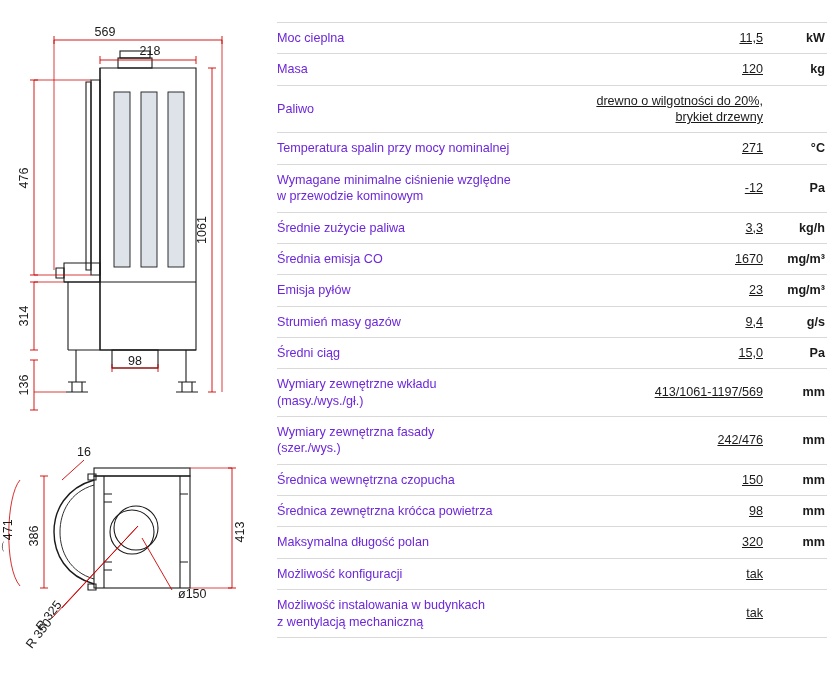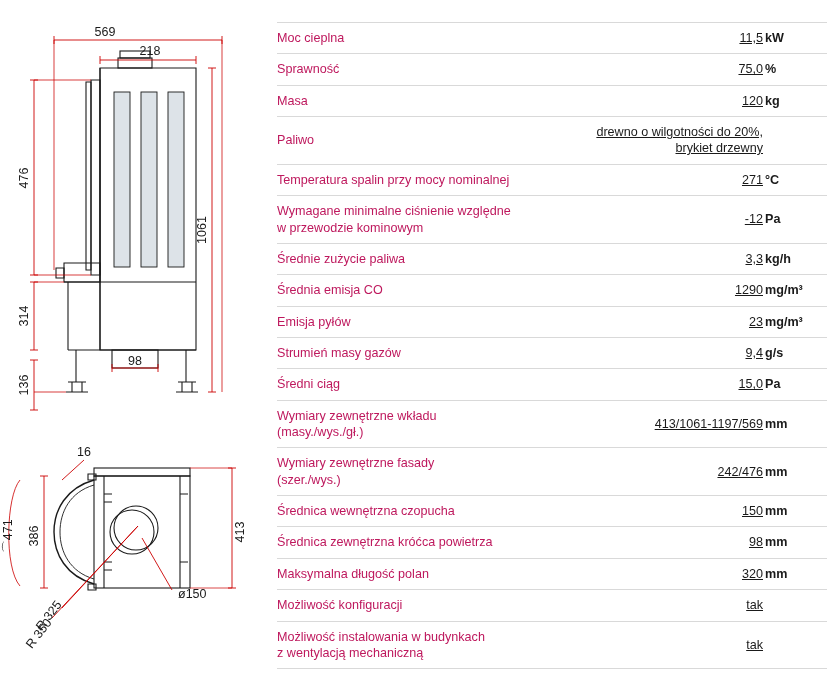--- a/index.html
+++ b/index.html
@@ -39,31 +39,31 @@
   table.spec td {
     border-bottom: 1px solid #d9d9d9;
     padding: 7px 2px 7px 0;
     vertical-align: middle;
     line-height: 1.30;
   }
   table.spec tr:first-child td { border-top: 1px solid #d9d9d9; }
   td.label {
     padding-left: 14px;
     width: 318px;
-    color: #be185d;
+    color: #6d28d9;
   }
   td.value {
     text-align: right;
     padding-right: 10px;
     width: 170px;
     white-space: pre-line;
     text-decoration: underline;
   }
   td.unit {
-    text-align: left;
+    text-align: right;
     width: 62px;
     font-weight: bold;
     padding-left: 2px;
     white-space: nowrap;
   }
   .lbl2 { display: block; }
 </style>
 </head>
 <body>
 
@@ -201,27 +201,20 @@
       <tbody id="spec-body">
           <tr>
             <td class="label">
               <span class="lbl2">Moc cieplna</span>
             </td>
             <td class="value">11,5</td>
             <td class="unit">kW</td>
           </tr>
           <tr>
             <td class="label">
-              <span class="lbl2">Sprawność</span>
-            </td>
-            <td class="value">75,0</td>
-            <td class="unit">%</td>
-          </tr>
-          <tr>
-            <td class="label">
               <span class="lbl2">Masa</span>
             </td>
             <td class="value">120</td>
             <td class="unit">kg</td>
           </tr>
           <tr>
             <td class="label">
               <span class="lbl2">Paliwo</span>
             </td>
             <td class="value">drewno o wilgotności do 20%,
@@ -247,21 +240,21 @@
             <td class="label">
               <span class="lbl2">Średnie zużycie paliwa</span>
             </td>
             <td class="value">3,3</td>
             <td class="unit">kg/h</td>
           </tr>
           <tr>
             <td class="label">
               <span class="lbl2">Średnia emisja CO</span>
             </td>
-            <td class="value">1290</td>
+            <td class="value">1670</td>
             <td class="unit">mg/m³</td>
           </tr>
           <tr>
             <td class="label">
               <span class="lbl2">Emisja pyłów</span>
             </td>
             <td class="value">23</td>
             <td class="unit">mg/m³</td>
           </tr>
           <tr>
@@ -281,21 +274,21 @@
           <tr>
             <td class="label">
               <span class="lbl2">Wymiary zewnętrzne wkładu</span>
               <span class="lbl2">(masy./wys./gł.)</span>
             </td>
             <td class="value">413/1061-1197/569</td>
             <td class="unit">mm</td>
           </tr>
           <tr>
             <td class="label">
-              <span class="lbl2">Wymiary zewnętrzne fasady</span>
+              <span class="lbl2">Wymiary zewnętrzna fasady</span>
               <span class="lbl2">(szer./wys.)</span>
             </td>
             <td class="value">242/476</td>
             <td class="unit">mm</td>
           </tr>
           <tr>
             <td class="label">
               <span class="lbl2">Średnica wewnętrzna czopucha</span>
             </td>
             <td class="value">150</td>

